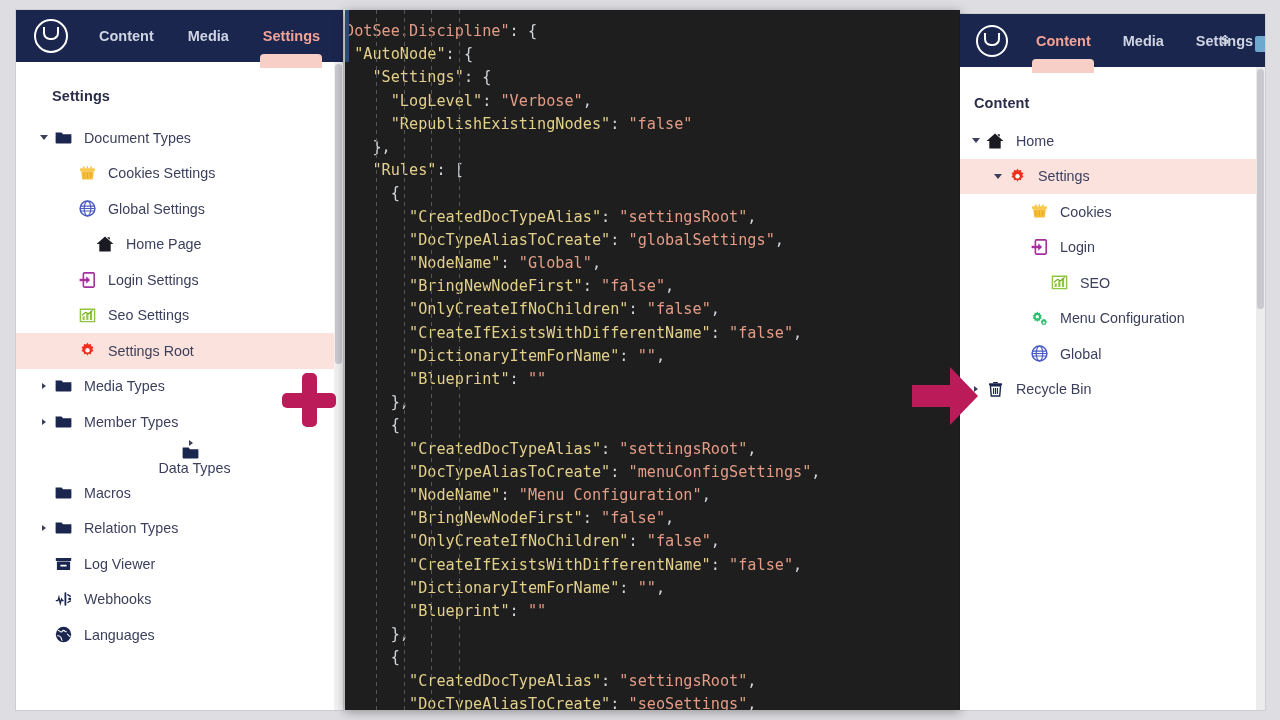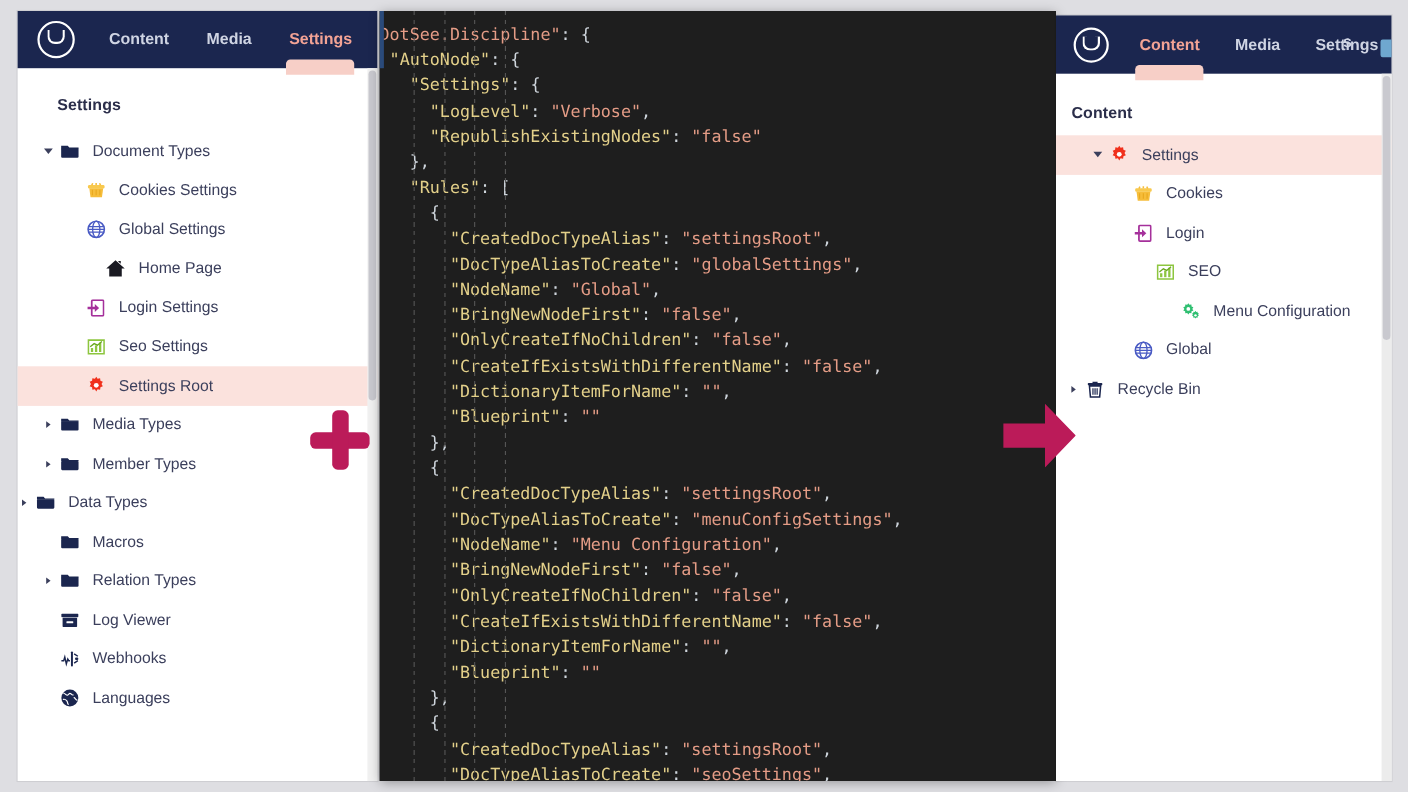--- a/index.html
+++ b/index.html
@@ -227,21 +227,21 @@
             <i></i>
           </span>
           <span class="ico">
             <svg class="gi" width="17" height="14" viewBox="0 0 17 14">
               <path d="M0.6 1.6h6l1.4 1.6h8.4v1.2H0.6z" fill="#1b264f"></path>
               <rect x="0.6" y="4" width="15.8" height="8.4" rx="1" fill="#1b264f"></rect>
             </svg>
           </span>
           <span class="lbl">Member Types</span>
         </div>
-        <div class="trow" style="">
+        <div class="trow" style="padding-left: 22px; flex-direction: column;">
           <span class="caret">
             <i></i>
           </span>
           <span class="ico">
             <svg class="gi" width="17" height="14" viewBox="0 0 17 14">
               <path d="M0.6 1.6h6l1.4 1.6h8.4v1.2H0.6z" fill="#1b264f"></path>
               <rect x="0.6" y="4" width="15.8" height="8.4" rx="1" fill="#1b264f"></rect>
             </svg>
           </span>
           <span class="lbl">Data Types</span>
@@ -356,20 +356,32 @@
         <div class="navtab" style="padding:0 16px;">Media</div>
         <div class="navtab" style="padding:0 16px;">Settings</div>
       </div>
       <div class="nav-cut-text">s</div>
       <div class="nav-right-chip"></div>
     </div>
 
     <div class="panel-title" style="padding-left:14px;padding-top:28px;">Content</div>
 
     <div class="tree" id="right-tree" style="margin-top:12px;">
+        <div class="trow" style="padding-left: 10px;">
+          <span class="caret open">
+            <i></i>
+          </span>
+          <span class="ico">
+            <svg class="gi" width="18" height="16" viewBox="0 0 18 16">
+              <path d="M9 0.6L17.4 8h-2.7v7.4H3.3V8H0.6z" fill="#1a1a22"></path>
+              <path d="M11.6 1.2h2.2v2.6l-2.2-1.8z" fill="#1a1a22"></path>
+            </svg>
+          </span>
+          <span class="lbl">Home</span>
+        </div>
         <div class="trow sel" style="padding-left: 32px;">
           <span class="caret open">
             <i></i>
           </span>
           <span class="ico">
             <svg class="gi" width="17" height="17" viewBox="0 0 17 17">
               <path d="M8.5 0.4l1.2 2 2.3-.5.3 2.3 2.2.9-1.2 2 1.2 2-2.2.9-.3 2.3-2.3-.5-1.2 2-1.2-2-2.3.5-.3-2.3-2.2-.9 1.2-2-1.2-2 2.2-.9.3-2.3 2.3.5z" fill="#f0301c"></path>
               <circle cx="8.5" cy="8.3" r="2.2" fill="#fff"></circle>
             </svg>
           </span>
@@ -404,21 +416,21 @@
             <svg class="gi" width="17" height="15" viewBox="0 0 17 15">
               <path d="M1.4 1.2h14.2v12.4H1.4z" fill="none" stroke="#8dc63f" stroke-width="1.4"></path>
               <rect x="3.6" y="8.4" width="2.1" height="3.6" fill="#8dc63f"></rect>
               <rect x="7.3" y="6" width="2.1" height="6" fill="#8dc63f"></rect>
               <rect x="11" y="3.4" width="2.1" height="8.6" fill="#8dc63f"></rect>
               <path d="M3 7.2L6.6 4.4l3 1.4 4-3.4" stroke="#6aa81f" stroke-width="1.2" fill="none"></path>
             </svg>
           </span>
           <span class="lbl">SEO</span>
         </div>
-        <div class="trow" style="padding-left: 54px; margin-left: 43px;">
+        <div class="trow" style="padding-left: 54px;">
           <span class="caret"></span>
           <span class="ico">
             <svg class="gi" width="17" height="15" viewBox="0 0 17 15">
               <path d="M6.3 0.6l1 1.5 1.8-.3.1 1.8 1.7.7-1 1.5 1 1.5-1.7.7-.1 1.8-1.8-.3-1 1.5-1-1.5-1.8.3-.1-1.8-1.7-.7 1-1.5-1-1.5 1.7-.7.1-1.8 1.8.3z" fill="#2fbf71"></path>
               <circle cx="6.3" cy="5.8" r="1.7" fill="#fff"></circle>
               <path d="M12.8 7.6l.7 1 1.2-.2.1 1.2 1.1.5-.7 1 .7 1-1.1.5-.1 1.2-1.2-.2-.7 1-.7-1-1.2.2-.1-1.2-1.1-.5.7-1-.7-1 1.1-.5.1-1.2 1.2.2z" fill="#2fbf71"></path>
               <circle cx="12.8" cy="11.7" r="1.1" fill="#fff"></circle>
             </svg>
           </span>
           <span class="lbl">Menu Configuration</span>

